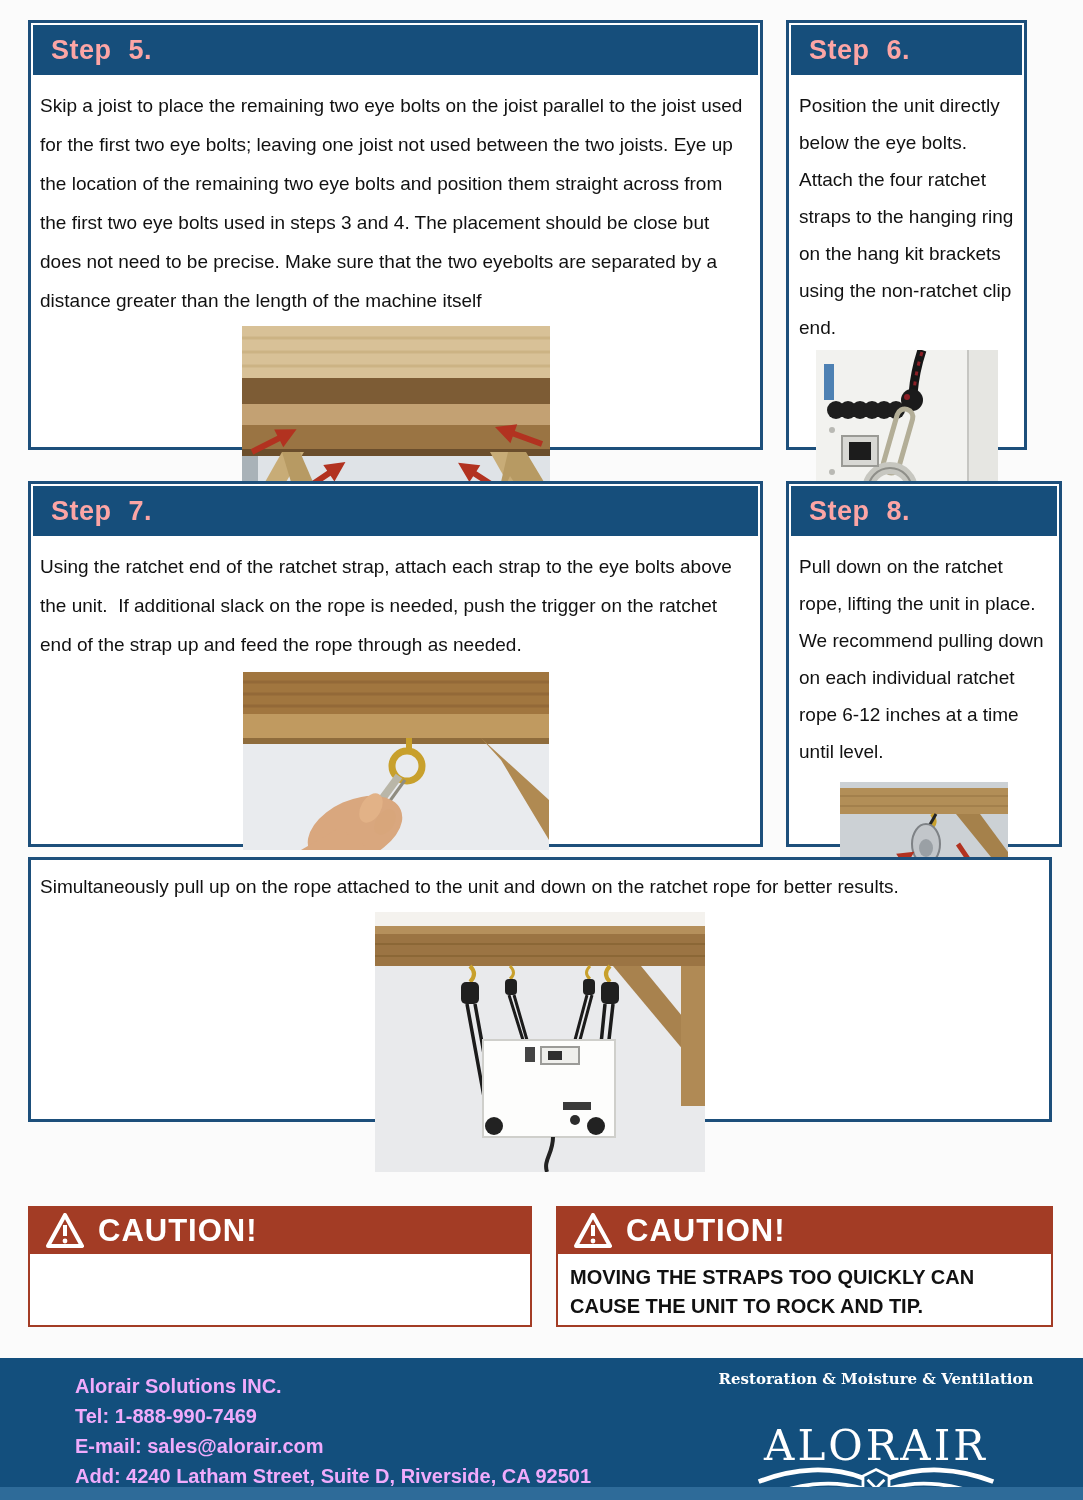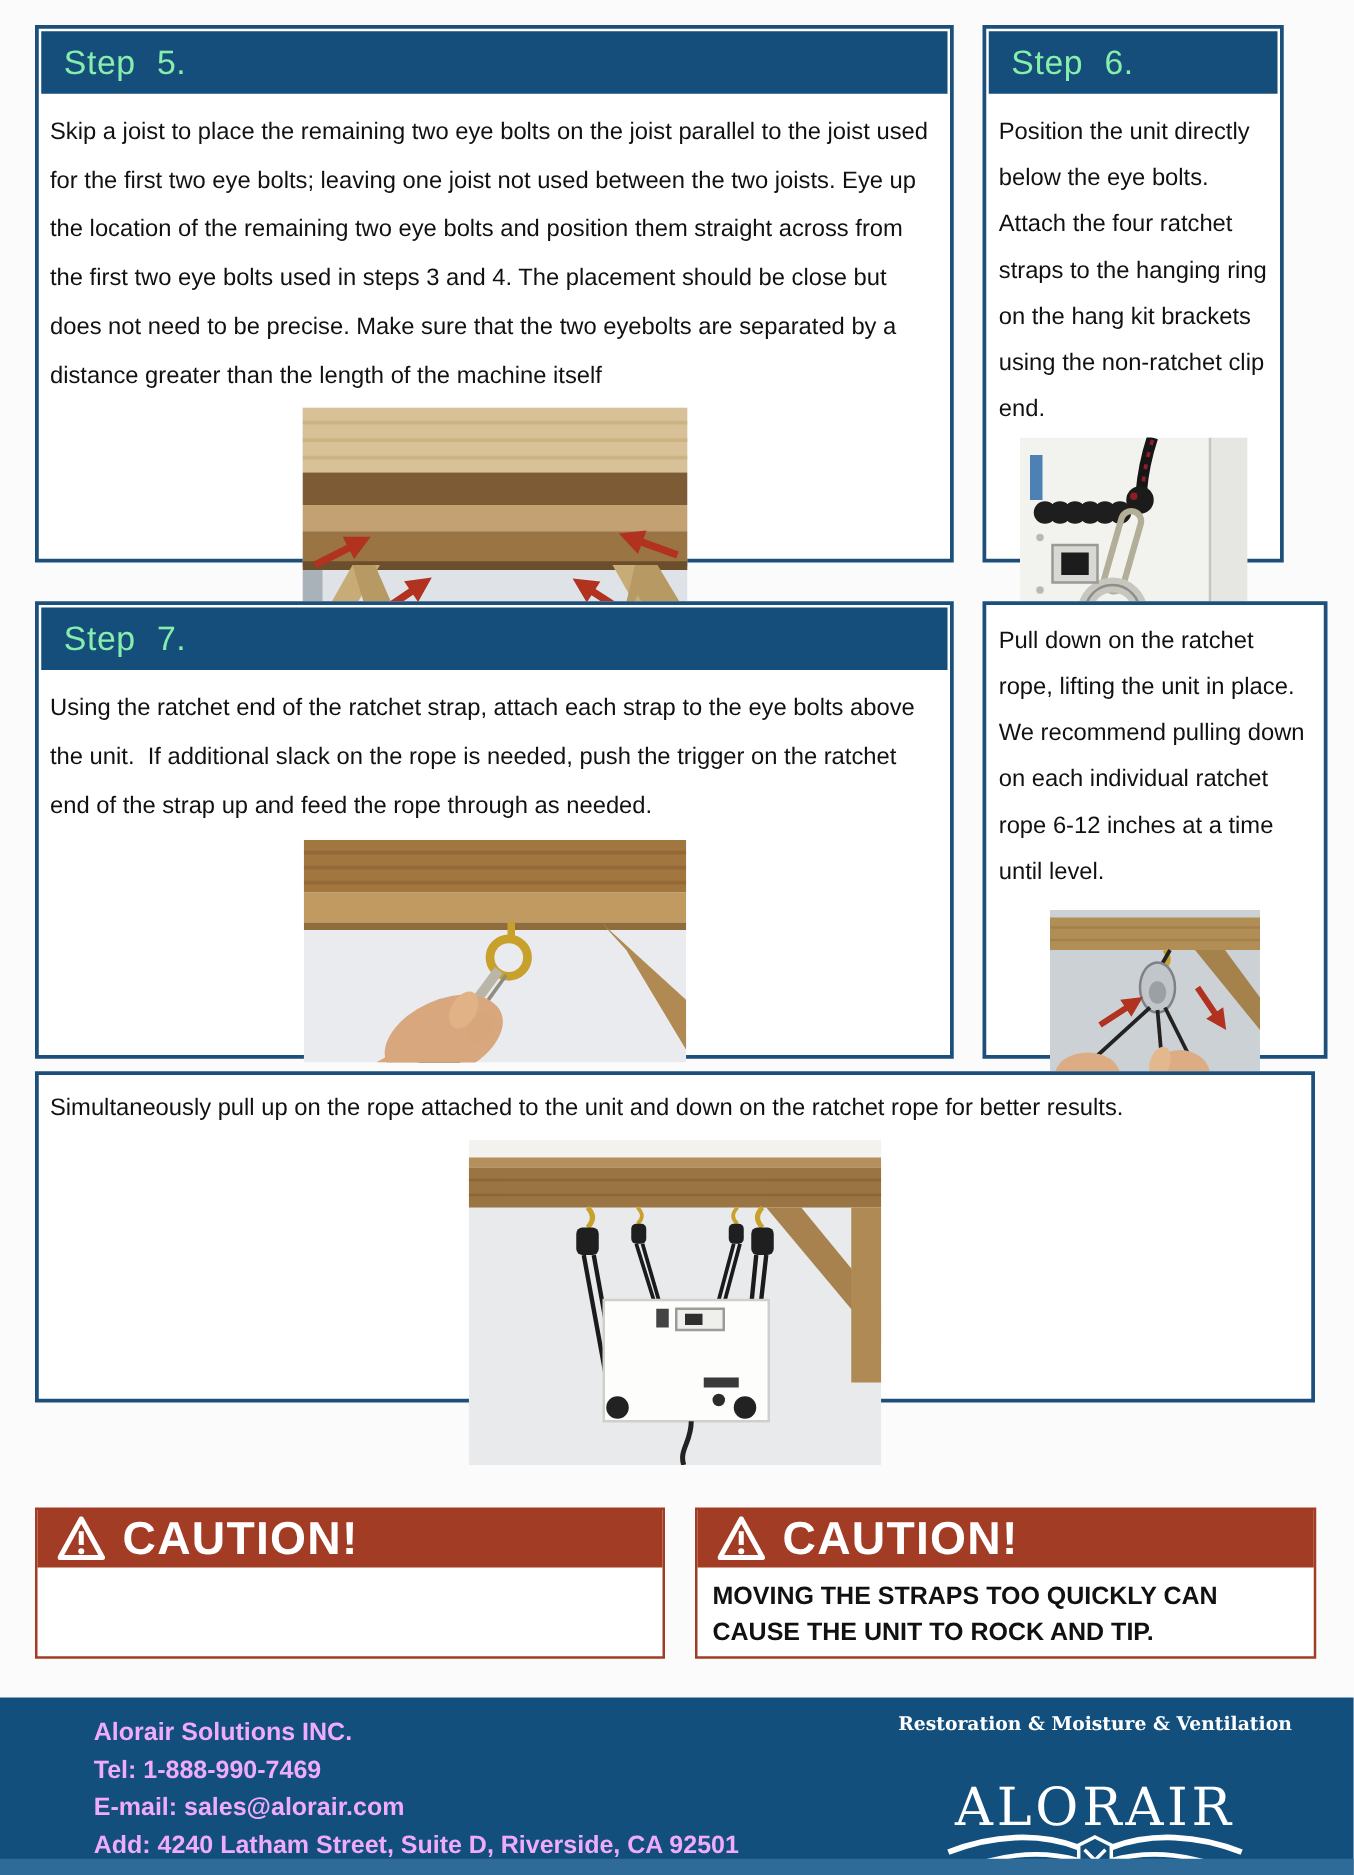--- a/index.html
+++ b/index.html
@@ -19,22 +19,22 @@
   }
   .step-header {
     margin: 2px;
     background: #164e7b;
     height: 50px;
     display: flex;
     align-items: center;
     padding-left: 18px;
   }
   .step-title {
-    color: #86efac;
-    font-weight: normal;
+    color: #fca5a5;
+    font-weight: bold;
     font-size: 27px;
     word-spacing: 9px;
     letter-spacing: 0.5px;
   }
   .step-body {
     font-size: 19px;
     line-height: 39px;
     padding: 9px 10px 0 9px;
     white-space: pre-wrap;
   }
@@ -73,21 +73,21 @@
     background: #a33c25;
     height: 46px;
     display: flex;
     align-items: center;
     gap: 14px;
     padding-left: 16px;
   }
   .caution-title {
     color: #ffffff;
     font-weight: bold;
-    font-size: 37px;
+    font-size: 31px;
     letter-spacing: 1px;
   }
   .caution-body {
     font-size: 20px;
     font-weight: bold;
     line-height: 29px;
     padding: 9px 12px 0 12px;
     white-space: pre-wrap;
   }
 
@@ -238,20 +238,23 @@
         <rect x="108" y="150" width="10" height="26" transform="rotate(32 113 163)" fill="#6e2430"></rect>
         <ellipse cx="112" cy="158" rx="50" ry="30" transform="rotate(-24 112 158)" fill="#d9a77e"></ellipse>
         <ellipse cx="128" cy="136" rx="10" ry="16" transform="rotate(30 128 136)" fill="#e2b287"></ellipse>
         <ellipse cx="142" cy="150" rx="9" ry="14" transform="rotate(34 142 150)" fill="#d8a67b"></ellipse>
         <polygon points="58,178 96,156 128,178" fill="#d9a77e"></polygon>
       </svg>
     </div>
   </div>
 
   <div class="box narrow" id="step8">
+    <div class="step-header">
+      <span class="step-title">Step 8.</span>
+    </div>
     <div class="step-body">Pull down on the ratchet rope, lifting the unit in place. We recommend pulling down on each individual ratchet rope 6-12 inches at a time until level.</div>
     <div class="photo-wrap">
       <svg width="168" height="150" viewBox="0 0 168 150">
         <rect width="168" height="150" fill="#ccd1d5"></rect>
         <rect x="0" y="6" width="168" height="26" fill="#b28e57"></rect>
         <path d="M0,14 h168 M0,24 h168" stroke="#9a7746" stroke-width="2" opacity="0.6"></path>
         <polygon points="116,32 140,32 168,70 168,96" fill="#a5814b"></polygon>
         <path d="M92,32 q6,10 -2,14" stroke="#c8a02c" stroke-width="4" fill="none"></path>
         <path d="M88,46 L96,32" stroke="#222" stroke-width="3"></path>
         <ellipse cx="86" cy="62" rx="14" ry="20" fill="#c2c6ca" stroke="#7e8286" stroke-width="2"></ellipse>

